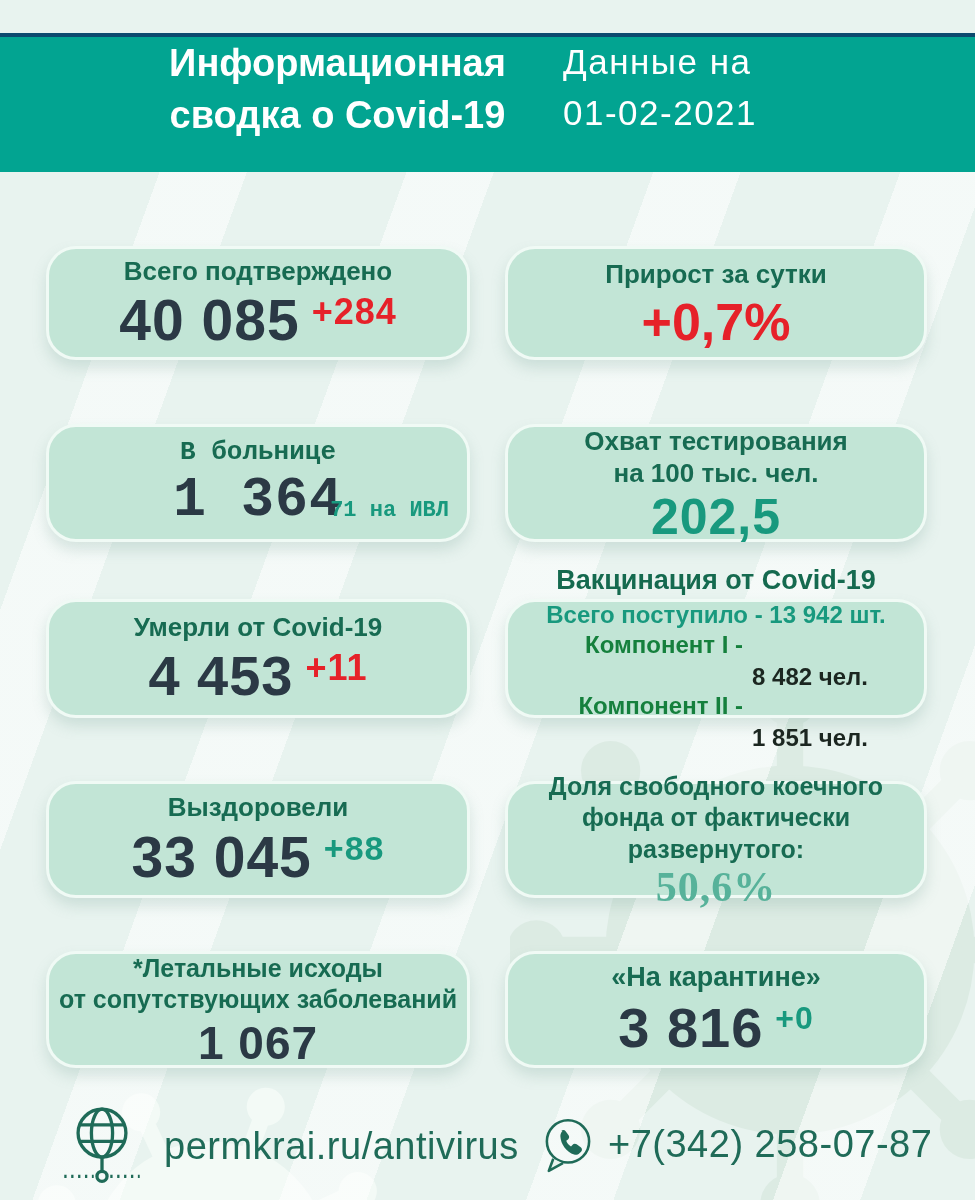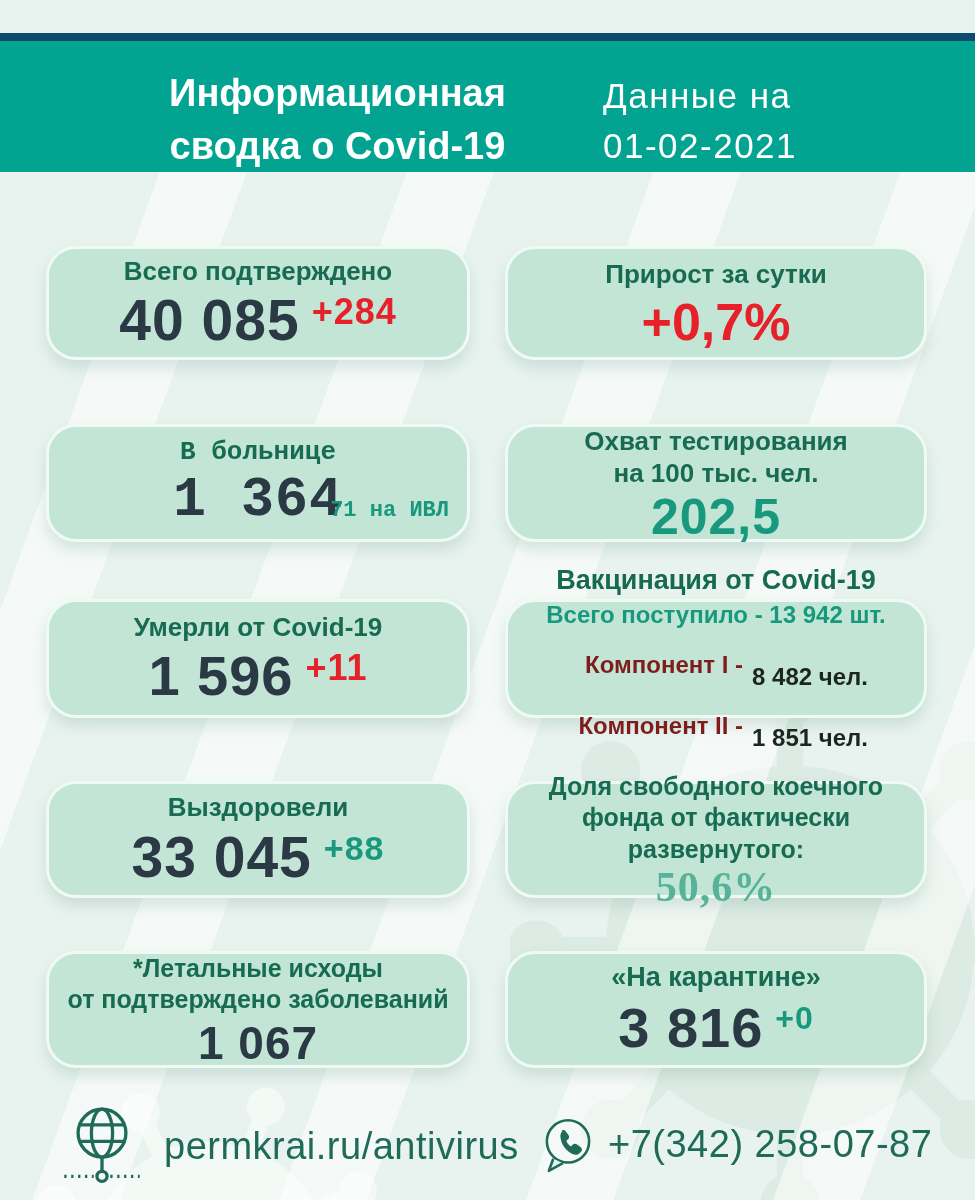--- a/index.html
+++ b/index.html
@@ -12,22 +12,22 @@
   .virus{position:absolute;z-index:0;}
   .stripes{
     position:absolute;left:0;right:0;top:172px;bottom:0;z-index:1;pointer-events:none;
     background:repeating-linear-gradient(110deg,
       rgba(255,255,255,0) 0px, rgba(255,255,255,0) 150px,
       rgba(255,255,255,.55) 150px, rgba(255,255,255,.55) 232px);
   }
   
   .header-band{
     position:absolute;left:0;top:33px;width:100%;height:139px;z-index:2;
-    background:#02a491;border-top:8px solid #0c4a6e;box-sizing:border-box;
-    display:flex;align-items:flex-end;padding:0 72px;
+    background:#02a491;border-top:4px solid #0c4a6e;box-sizing:border-box;
+    display:flex;align-items:flex-start;padding:0 112px;
   }
   .header-title{flex:1;text-align:center;color:#ffffff;font-weight:700;font-size:38px;line-height:1.38;}
   .header-date{width:300px;color:#ffffff;font-weight:400;font-size:35px;line-height:1.45;letter-spacing:1.5px;}
   
   .card{
     position:absolute;z-index:3;box-sizing:border-box;
     background:#c2e5d6;border:3px solid #f0faf5;border-radius:30px;
     box-shadow:0 8px 14px rgba(120,165,150,.25);
     display:flex;flex-direction:column;align-items:center;justify-content:center;
   }
@@ -50,21 +50,21 @@
   }
   .value-growth{color:#e62129;font-weight:700;font-size:52px;line-height:1;margin-top:6px;}
   .value-testing{color:#18997e;font-weight:700;font-size:50px;line-height:1;margin-top:2px;letter-spacing:1px;}
   .value-beds{color:#57b29a;font-weight:700;font-size:42px;line-height:1;margin-top:1px;letter-spacing:1px;font-family:Liberation Serif, serif;}
   .value-lethal{color:#2b3945;font-weight:700;font-size:46px;line-height:1;margin-top:5px;letter-spacing:1px;}
   
   .vax-title{color:#156a4f;font-weight:700;font-size:27px;line-height:1.2;text-align:center;}
   .vax-received{color:#18997e;font-weight:700;font-size:24px;line-height:1.3;text-align:center;margin-top:2px;}
   .vax-row{width:100%;display:flex;justify-content:flex-end;gap:9px;padding-right:56px;box-sizing:border-box;
            font-weight:700;font-size:24px;line-height:1.22;}
-  .vax-row .vlab{color:#7f1d1d;margin-top:20px;}
+  .vax-row .vlab{color:#15803d;}
   .vax-row .vval{color:#1b2620;margin-top:32px;}
   
   .footer-site{
     position:absolute;left:56px;top:1098px;height:96px;z-index:3;
     display:flex;align-items:center;gap:16px;
     color:#1f6b58;font-size:38px;font-weight:400;letter-spacing:.5px;
   }
   .footer-phone{
     position:absolute;left:536px;top:1108px;height:72px;z-index:3;
     display:flex;align-items:center;gap:8px;
@@ -184,21 +184,21 @@
   </div>
   <div class="card col-r r2">
     <div class="label">Охват тестирования</div>
     <div class="label">на 100 тыс. чел.</div>
     <div class="value-testing">202,5</div>
   </div>
 
   <div class="card col-l r3">
     <div class="label">Умерли от Covid-19</div>
     <div class="value-row">
-      <span class="value" style="font-size:56px">1 596</span>
+      <span class="value" style="font-size:56px">4 453</span>
       <span class="delta red">+11</span>
     </div>
   </div>
   <div class="card col-r r3">
     <div class="vax-title">Вакцинация от Covid-19</div>
     <div class="vax-received">Всего поступило - 13 942 шт.</div>
     <div class="vax-row">
       <span class="vlab">Компонент I -</span>
       <span class="vval">8 482 чел.</span>
     </div>
@@ -217,21 +217,21 @@
   </div>
   <div class="card col-r r4">
     <div class="label" style="font-size:25px">Доля свободного коечного</div>
     <div class="label" style="font-size:25px">фонда от фактически</div>
     <div class="label" style="font-size:25px">развернутого:</div>
     <div class="value-beds">50,6%</div>
   </div>
 
   <div class="card col-l r5">
     <div class="label" style="font-size:25px">*Летальные исходы</div>
-    <div class="label" style="font-size:25px">от подтверждено заболеваний</div>
+    <div class="label" style="font-size:25px">от сопутствующих заболеваний</div>
     <div class="value-lethal">1 067</div>
   </div>
   <div class="card col-r r5">
     <div class="label" style="font-size:27px">«На карантине»</div>
     <div class="value-row">
       <span class="value" style="font-size:56px">3 816</span>
       <span class="delta teal" style="font-size:32px">+0</span>
     </div>
   </div>
 

